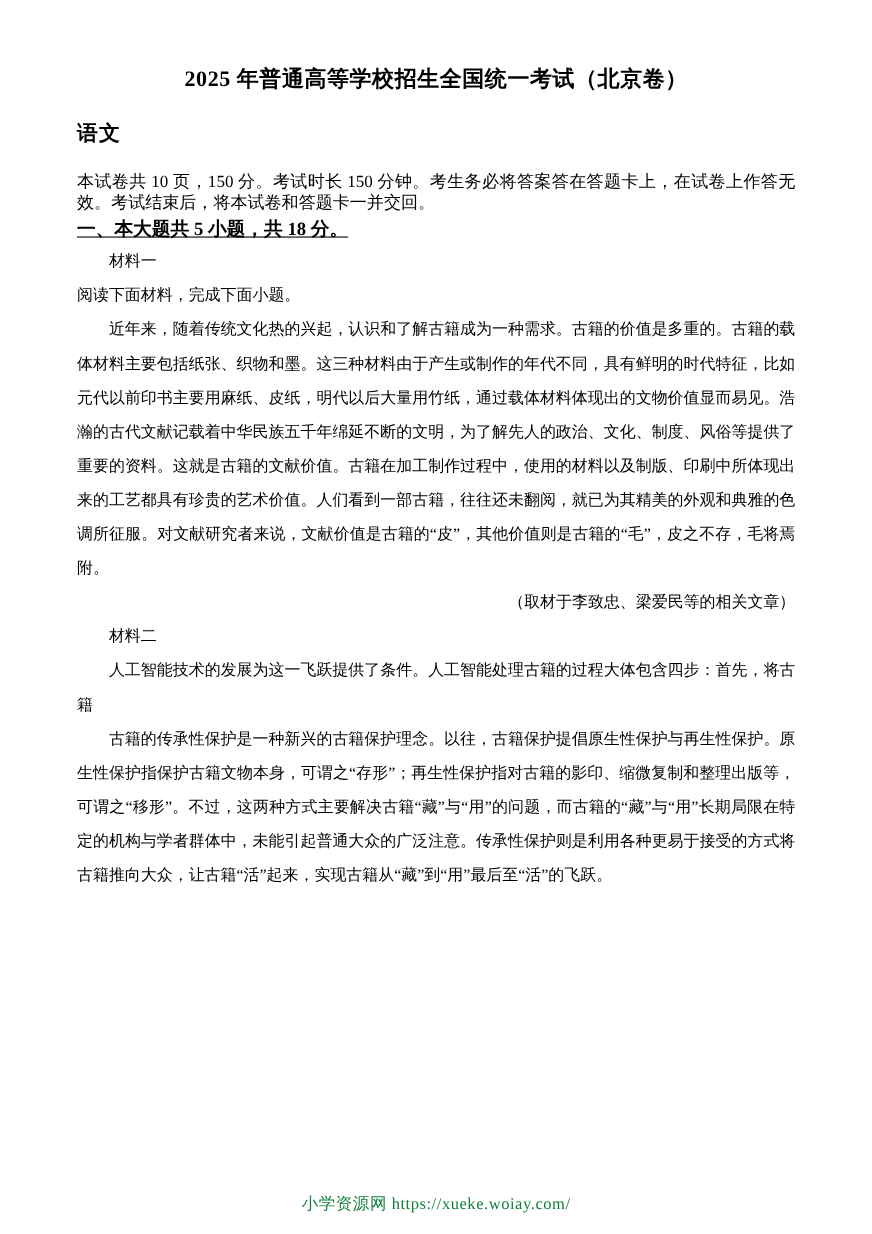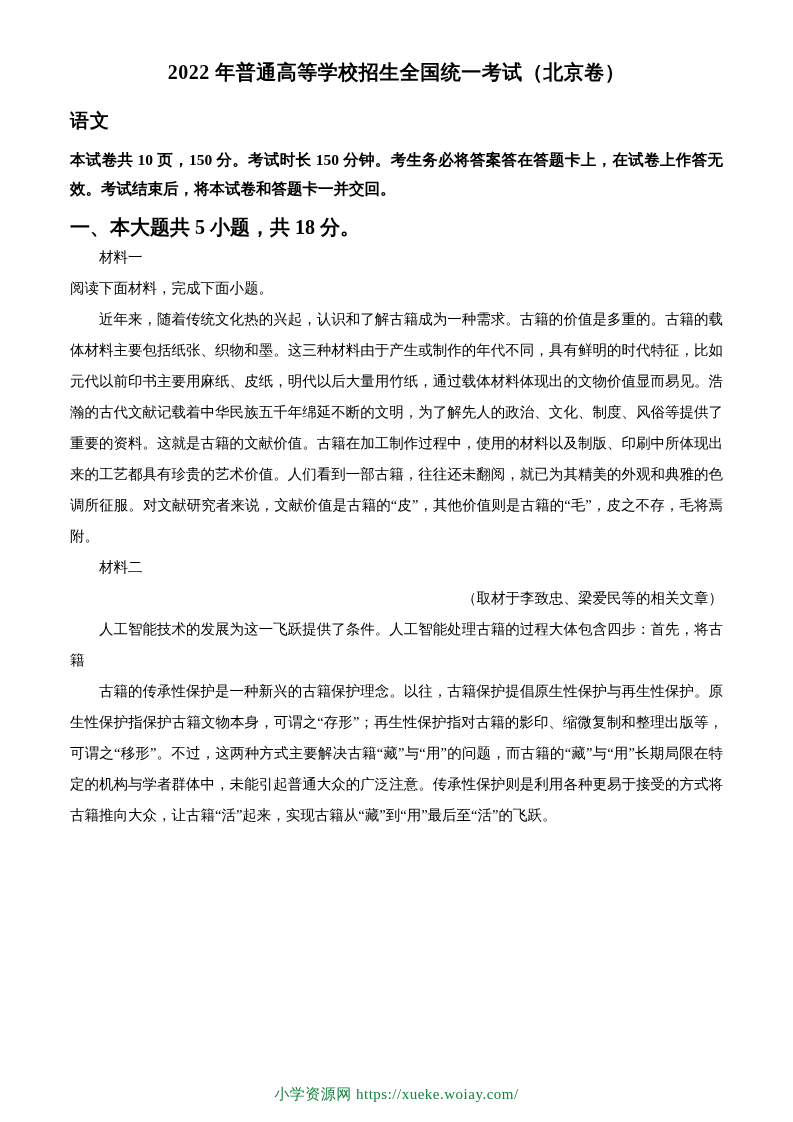--- a/index.html
+++ b/index.html
@@ -25,32 +25,32 @@
     letter-spacing: 0.5px;
   }
   .subject-title {
     text-align: left;
     font-size: 19px;
     font-weight: bold;
     margin-top: 22px;
     letter-spacing: 1px;
   }
   .intro {
-    margin-top: 11px;
-    font-weight: bold;
+    margin-top: 22px;
+    font-weight: normal;
     font-size: 15.5px;
-    line-height: 29px;
+    line-height: 19px;
     text-align: justify;
     text-justify: inter-ideograph;
   }
   .section-heading {
-    margin-top: 10px;
     font-weight: bold;
-    font-size: 20px;
+    font-size: 17px;
     line-height: 29px;
+    text-decoration: underline;
   }
   .body-text {
     font-size: 14.5px;
     line-height: 31px;
     text-align: justify;
     text-justify: inter-ideograph;
   }
   .no-indent { text-indent: 0; }
   .indent { text-indent: 2em; }
   .attribution {
@@ -66,39 +66,39 @@
     color: #15803d;
     font-size: 15px;
     letter-spacing: 0.5px;
   }
 </style>
 </head>
 <body>
 
 <div class="page">
 
-  <h1 class="exam-title">2022 年普通高等学校招生全国统一考试（北京卷）</h1>
+  <h1 class="exam-title">2025 年普通高等学校招生全国统一考试（北京卷）</h1>
 
   <h2 class="subject-title">语文</h2>
 
   <p class="intro">本试卷共 10 页，150 分。考试时长 150 分钟。考生务必将答案答在答题卡上，在试卷上作答无效。考试结束后，将本试卷和答题卡一并交回。</p>
 
   <p class="section-heading">一、本大题共 5 小题，共 18 分。</p>
 
   <p class="body-text indent">材料一</p>
 
   <p class="body-text no-indent">阅读下面材料，完成下面小题。</p>
 
 
   <p class="body-text indent">近年来，随着传统文化热的兴起，认识和了解古籍成为一种需求。古籍的价值是多重的。古籍的载体材料主要包括纸张、织物和墨。这三种材料由于产生或制作的年代不同，具有鲜明的时代特征，比如元代以前印书主要用麻纸、皮纸，明代以后大量用竹纸，通过载体材料体现出的文物价值显而易见。浩瀚的古代文献记载着中华民族五千年绵延不断的文明，为了解先人的政治、文化、制度、风俗等提供了重要的资料。这就是古籍的文献价值。古籍在加工制作过程中，使用的材料以及制版、印刷中所体现出来的工艺都具有珍贵的艺术价值。人们看到一部古籍，往往还未翻阅，就已为其精美的外观和典雅的色调所征服。对文献研究者来说，文献价值是古籍的“皮”，其他价值则是古籍的“毛”，皮之不存，毛将焉附。</p>
 
 
+  <p class="body-text attribution">（取材于李致忠、梁爱民等的相关文章）</p>
+
   <p class="body-text indent">材料二</p>
-
-  <p class="body-text attribution">（取材于李致忠、梁爱民等的相关文章）</p>
 
   <p class="body-text indent">人工智能技术的发展为这一飞跃提供了条件。人工智能处理古籍的过程大体包含四步：首先，将古籍</p>
 
   <p class="body-text indent">古籍的传承性保护是一种新兴的古籍保护理念。以往，古籍保护提倡原生性保护与再生性保护。原生性保护指保护古籍文物本身，可谓之“存形”；再生性保护指对古籍的影印、缩微复制和整理出版等，可谓之“移形”。不过，这两种方式主要解决古籍“藏”与“用”的问题，而古籍的“藏”与“用”长期局限在特定的机构与学者群体中，未能引起普通大众的广泛注意。传承性保护则是利用各种更易于接受的方式将古籍推向大众，让古籍“活”起来，实现古籍从“藏”到“用”最后至“活”的飞跃。</p>
 
   <div class="footer">小学资源网 https://xueke.woiay.com/</div>
 
 </div>
 
 </body></html>

